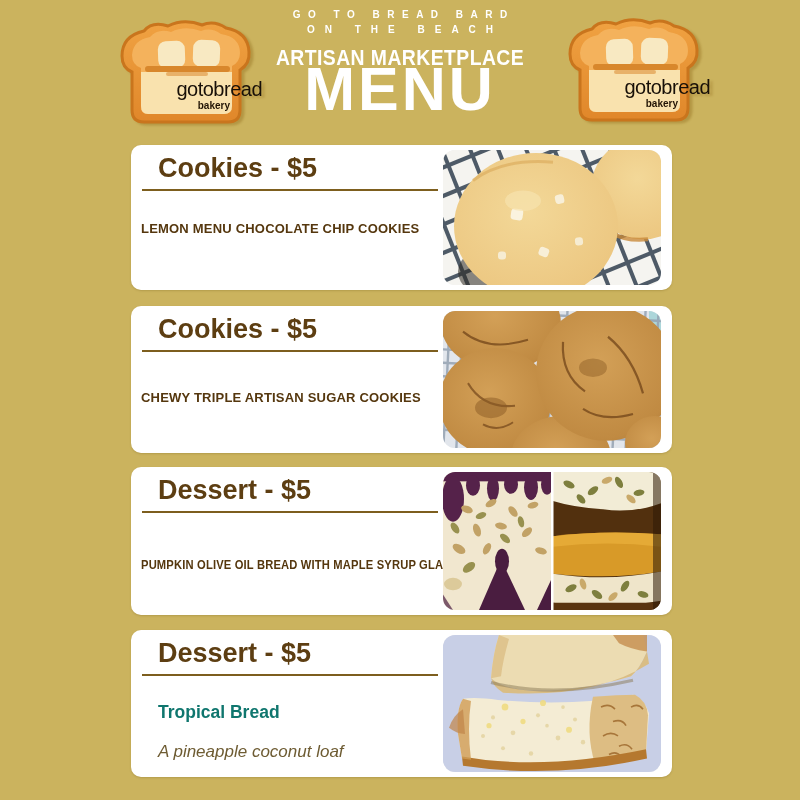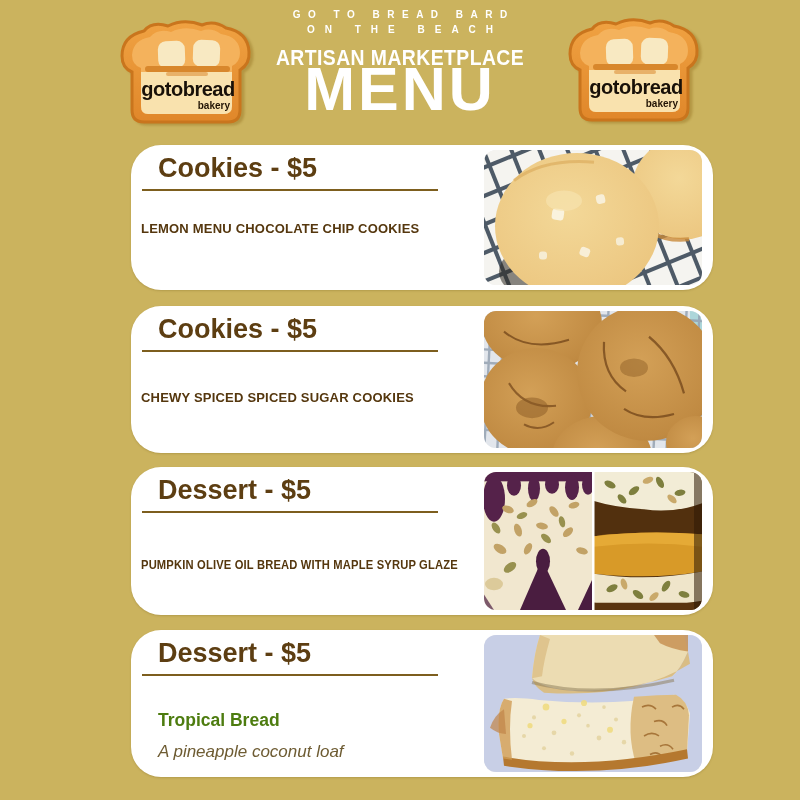--- a/index.html
+++ b/index.html
@@ -14,39 +14,39 @@
   .hdr-sub{position:absolute;top:45px;left:0;width:800px;text-align:center;color:#fff;
     font-weight:800;font-size:22px;transform:scaleX(.88);letter-spacing:.5px;}
   .hdr-title{position:absolute;top:59px;left:0;width:800px;text-align:center;color:#fff;
     font-weight:900;font-size:61px;letter-spacing:3px;line-height:1;}
 
   
   .logo{position:absolute;width:152px;height:112px;filter:drop-shadow(3px 2px 1px rgba(150,115,35,.45));}
   .logo-left{left:114px;top:16px;}
   .logo-right{left:562px;top:14px;}
   .logo svg{position:absolute;inset:0;}
-  .logo-name{position:absolute;left:0;top:62px;width:148px;text-align:center;
-    font-weight:700;font-size:20px;color:#181008;letter-spacing:-.5px;}
+  .logo-name{position:absolute;left:0;top:62px;width:148px;text-align:right;
+    font-weight:400;font-size:20px;color:#181008;letter-spacing:-.5px;}
   .logo-sub{position:absolute;right:36px;top:84px;font-weight:700;font-size:10px;color:#221405;margin-left:16px;}
 
   
-  .card{position:absolute;left:131px;width:541px;background:#fff;border-radius:30px;
-    box-shadow:0 1px 2px rgba(110,88,25,.25);padding-left:41px;}
+  .card{position:absolute;left:131px;width:541px;background:#fff;border-radius:10px;
+    box-shadow:0 1px 2px rgba(110,88,25,.25);}
   .card1{top:145px;height:145px;}
   .card2{top:306px;height:147px;}
   .card3{top:467px;height:148px;}
   .card4{top:630px;height:147px;}
   .card-heading{position:absolute;left:27px;top:8px;font-size:27px;font-weight:800;color:#5d3e12;}
   .card-divider{position:absolute;left:11px;top:44px;width:296px;height:2px;background:#7d5e1e;}
   .card-desc{position:absolute;left:10px;font-size:13px;font-weight:700;color:#55370e;
     letter-spacing:.2px;white-space:nowrap;transform-origin:left center;}
   .card1 .card-desc{top:76px;}
   .card2 .card-desc{top:84px;}
   .card3 .card-desc{top:90px;transform:scaleX(.86);}
-  .item-name{position:absolute;left:27px;top:72px;font-size:17.5px;font-weight:800;color:#4d7c0f;margin-top:8px;}
+  .item-name{position:absolute;left:27px;top:72px;font-size:17.5px;font-weight:800;color:#0f766e;}
   .item-subtitle{position:absolute;left:27px;top:112px;font-size:17px;font-style:italic;color:#6e5c33;}
 
   .card-photo{position:absolute;right:11px;top:5px;bottom:5px;width:218px;border-radius:12px;
     overflow:hidden;background:#eee;}
   .card-photo svg{display:block;width:100%;height:100%;}
 </style>
 </head>
 <body>
 
 <div class="poster">
@@ -142,21 +142,21 @@
         <rect x="132" y="86" width="8" height="8" rx="3" fill="#f6ecd2" transform="rotate(-6 136 90)"></rect>
         <rect x="55" y="100" width="8" height="8" rx="3" fill="#f6ecd2"></rect>
         <ellipse cx="80" cy="50" rx="18" ry="10" fill="#f7e2ae" opacity=".7"></ellipse>
       </svg>
     </div>
   </div>
 
   <div class="card card2">
     <div class="card-heading">Cookies - $5</div>
     <div class="card-divider"></div>
-    <div class="card-desc">CHEWY SPICED SPICED SUGAR COOKIES</div>
+    <div class="card-desc">CHEWY TRIPLE ARTISAN SUGAR COOKIES</div>
     <div class="card-photo">
       <svg viewBox="0 0 218 133" preserveAspectRatio="none">
         <defs>
           <radialGradient id="ck2" cx=".45" cy=".42" r=".75">
             <stop offset="0" stop-color="#d3a057"></stop>
               <stop offset=".75" stop-color="#c08a42"></stop>
               <stop offset="1" stop-color="#a87433"></stop>
           </radialGradient>
         </defs>
         <rect width="218" height="133" fill="#e2e6ec"></rect>

